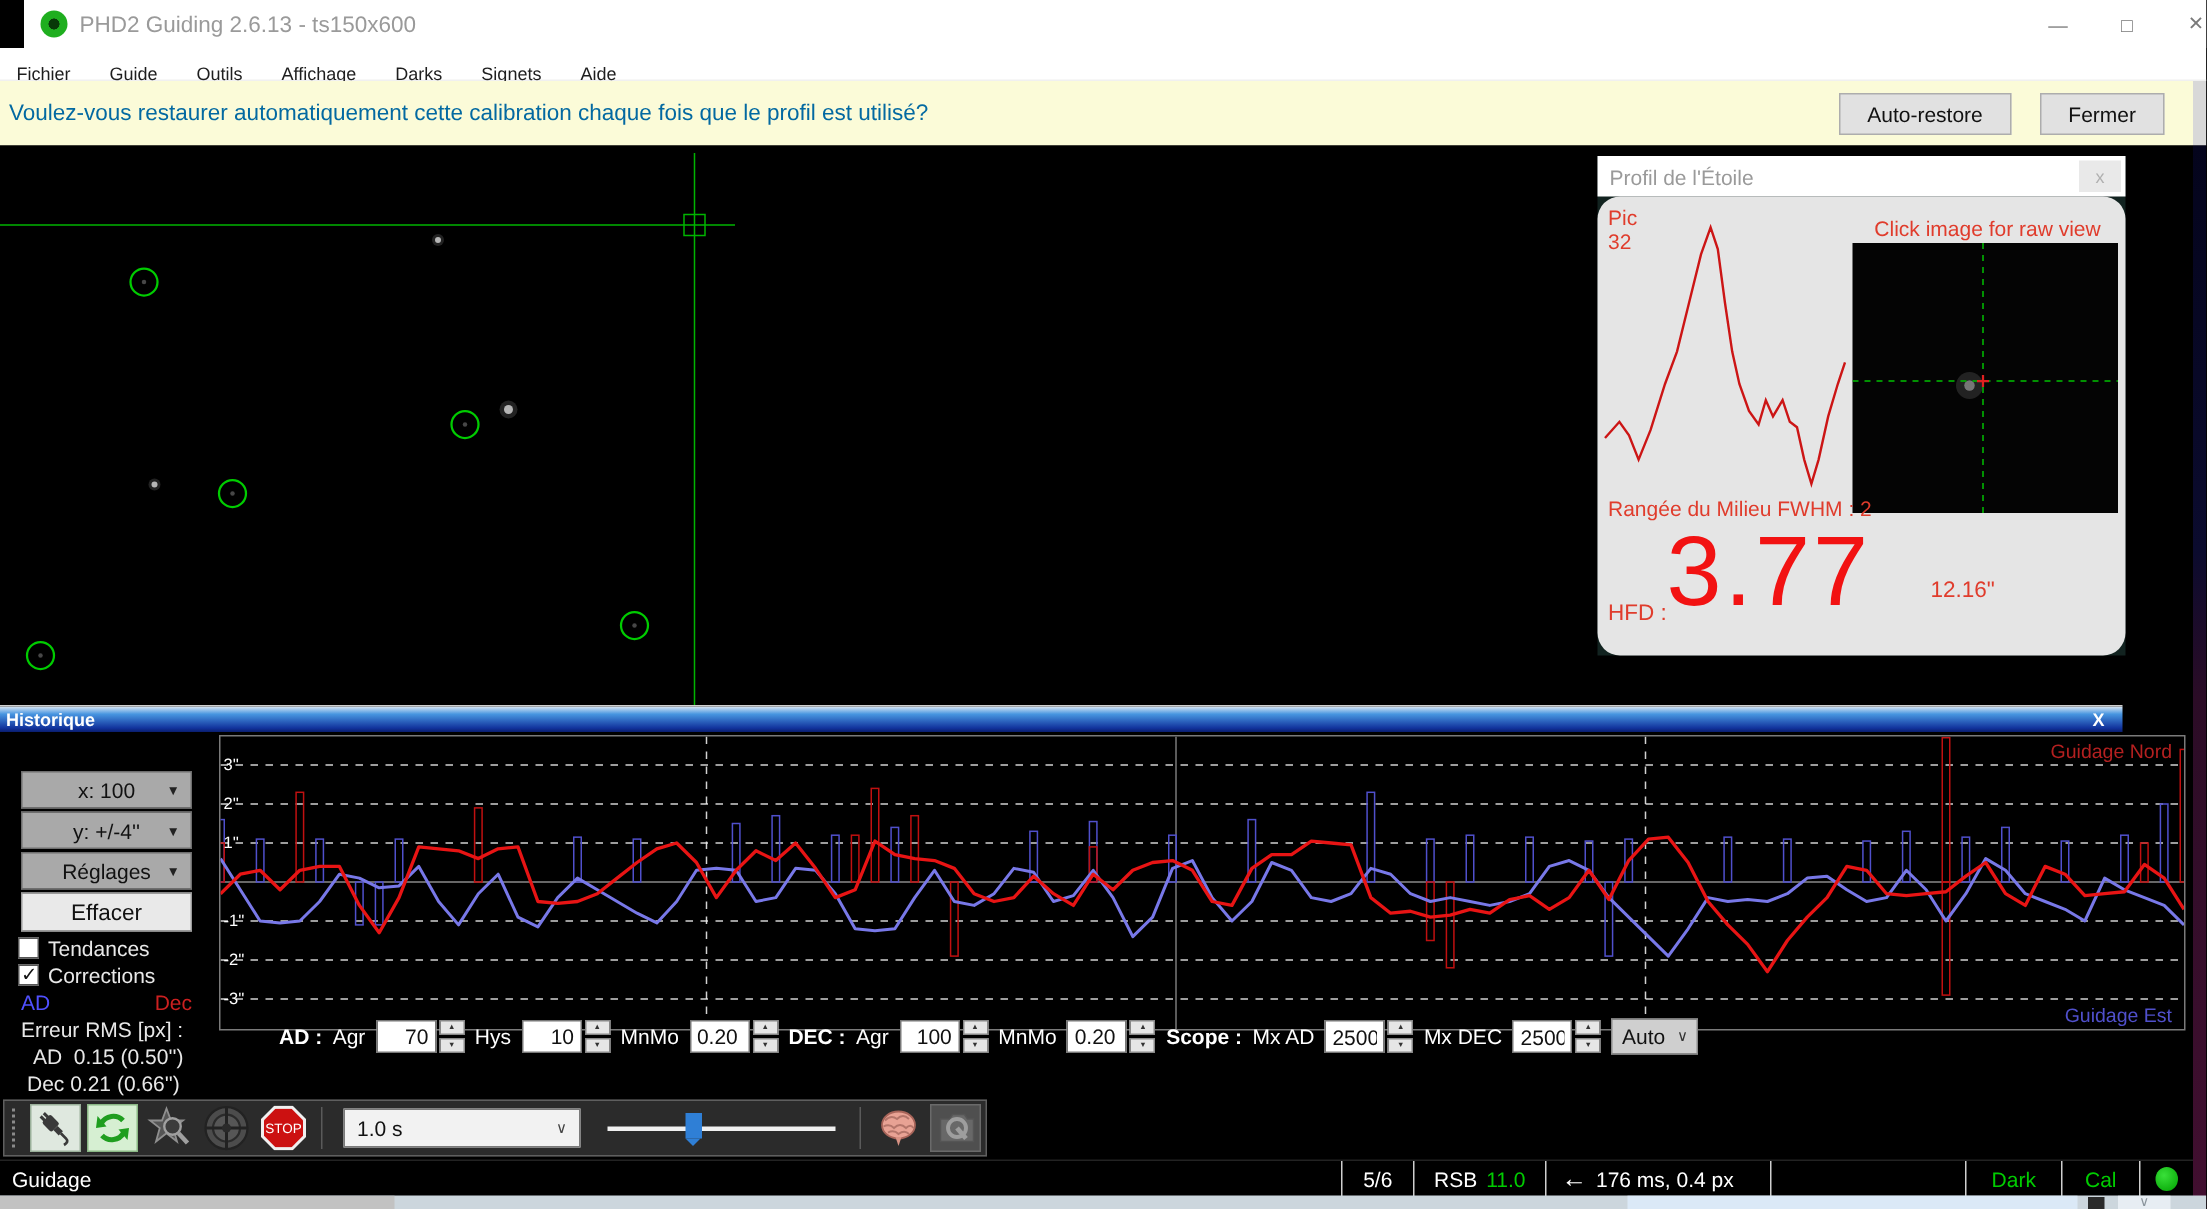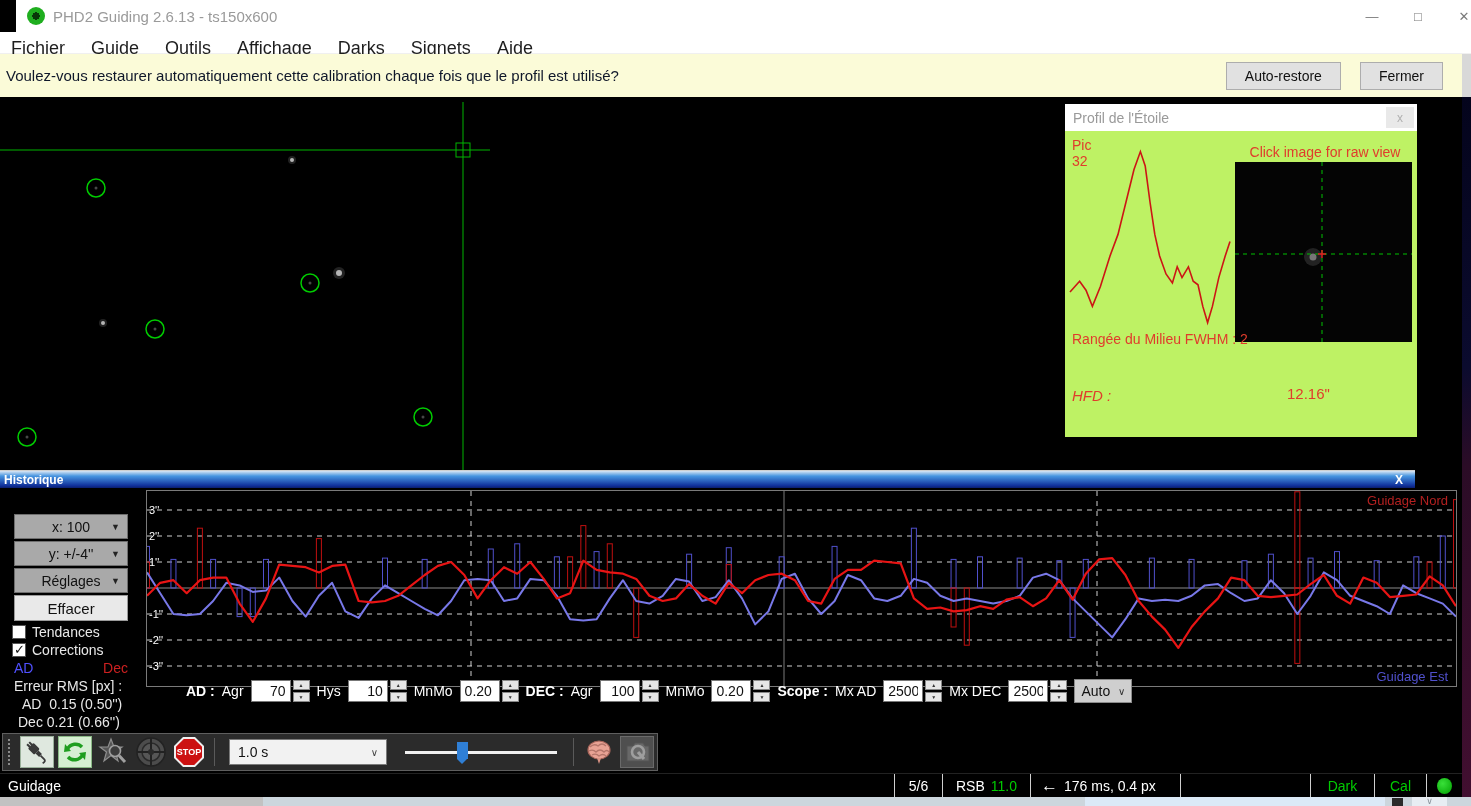--- a/index.html
+++ b/index.html
@@ -11,49 +11,49 @@
   .titlebar{position:absolute;left:16px;top:0;width:1471px;height:32px;background:#fff;
     display:flex;align-items:center;}
   .app-icon{width:18px;height:18px;margin:0 8px 0 11px;border-radius:50%;
     background:radial-gradient(circle at 50% 50%, #083808 0 28%, #1fae1f 30% 78%, #0a520a 80% 100%);}
   .title-text{font-size:15px;color:#9a9a9a;}
   .win-controls{position:absolute;right:0;top:0;height:32px;display:flex;}
   .win-btn{width:46px;height:32px;display:flex;align-items:center;justify-content:center;
     color:#7a7a7a;font-size:13px;}
   .menubar{position:absolute;left:0;top:32px;width:1471px;height:22px;background:#fff;
     display:flex;align-items:center;gap:26px;padding-left:11px;border-bottom:1px solid #f0f0f0;}
-  .menu-item{font-size:18px;color:#1e1e1e;margin-top:12px;}
+  .menu-item{font-size:12px;color:#1e1e1e;margin-top:12px;}
 
   
   .notifbar{position:absolute;left:0;top:54px;width:1462px;height:43px;background:#fbfbd8;
     display:flex;align-items:center;}
-  .notif-text{font-size:15px;color:#0f172a;margin-left:6px;flex:1;}
+  .notif-text{font-size:15px;color:#0369a1;margin-left:6px;flex:1;}
   .notif-btn{height:28px;padding:0 18px;margin-right:19px;background:#e1e1e1;
     border:1px solid #adadad;font-size:14px;color:#111;display:flex;align-items:center;}
   .notif-corner{position:absolute;left:1462px;top:54px;width:9px;height:43px;background:#d8d8d8;}
 
   
   .mainarea{position:absolute;left:0;top:97px;width:1462px;height:373px;background:#000;}
   .desktop-strip{position:absolute;left:1462px;top:97px;width:9px;height:709px;
     background:linear-gradient(180deg,#04041c 0%,#0b0b2e 38%,#2b0c26 52%,#420f30 100%);}
 
   
   .profile-panel{position:absolute;left:1065px;top:7px;width:352px;height:333px;background:#122320;}
   .pp-title{height:27px;background:#fff;display:flex;align-items:center;}
   .pp-title-text{font-size:14px;color:#9a9a9a;margin-left:8px;flex:1;}
   .pp-close{width:28px;height:21px;margin-right:3px;background:#e9e9e9;color:#b0b0b0;
     font-size:12px;display:flex;align-items:center;justify-content:center;}
-  .pp-body{position:relative;height:306px;background:#bef264;}
+  .pp-body{position:relative;height:306px;background:#e5e5e5;border-radius:15px;}
   .pp-pic{position:absolute;left:7px;top:6px;color:#e03c2c;font-size:14px;line-height:16px;}
   .pp-curve{position:absolute;left:2px;top:9px;}
   .pp-hint{position:absolute;left:170px;top:13px;width:180px;text-align:center;
     color:#e03c2c;font-size:14px;}
   .pp-raw{position:absolute;left:170px;top:31px;width:177px;height:180px;background:#040404;}
   .pp-fwhm{position:absolute;left:7px;top:200px;color:#e03c2c;font-size:14px;}
-  .pp-hfd-label{position:absolute;left:7px;top:256px;color:#e03c2c;font-size:15px;font-style:italic;}
+  .pp-hfd-label{position:absolute;left:7px;top:269px;color:#e03c2c;font-size:15px;}
   .pp-hfd-value{position:absolute;left:46px;top:216px;color:#f21212;font-size:66px;
     line-height:66px;letter-spacing:2px;}
   .pp-hfd-arcsec{position:absolute;left:222px;top:254px;color:#e03c2c;font-size:15px;}
 
   
   .hist-panel{position:absolute;left:0;top:470px;width:1415px;height:261px;background:#000;}
   .hist-title{height:18px;border-top:1px solid #cfcfcf;
     background:linear-gradient(180deg,#d9e6f4 0%,#4795e0 30%,#11329c 85%,#0a1e6e 100%);
     display:flex;align-items:center;}
   .hist-title-text{color:#fff;font-size:12px;font-weight:bold;margin-left:4px;flex:1;}
@@ -102,21 +102,21 @@
   .grip{width:4px;height:26px;margin:0 6px 0 5px;border-left:2px dotted #8a8a8a;}
   .tbtn{width:34px;height:32px;margin:0 2px;display:flex;align-items:center;justify-content:center;}
   .tbtn.lit{background:#dfe8df;border:1px solid #9ab09a;}
   .tbtn.litgreen{background:#d6efd2;border:1px solid #8ab885;}
   .tbtn.raised{background:#4f4f4f;border:1px solid #6a6a6a;}
   .tsep{width:1px;height:28px;background:#5a5a5a;margin:0 6px;}
   .stop-outer{width:30px;height:30px;background:#f0f0f0;display:flex;align-items:center;justify-content:center;
     clip-path:polygon(30% 0,70% 0,100% 30%,100% 70%,70% 100%,30% 100%,0 70%,0 30%);}
   .stop-inner{width:26px;height:26px;background:#cc1111;display:flex;align-items:center;justify-content:center;
     clip-path:polygon(30% 0,70% 0,100% 30%,100% 70%,70% 100%,30% 100%,0 70%,0 30%);
-    color:#fff;font-size:9px;font-weight:bold;letter-spacing:0px;}
+    color:#fff;font-size:9px;font-weight:normal;letter-spacing:0px;}
   .expo-combo{width:158px;height:26px;background:#f2f2f2;border:1px solid #7a7a7a;margin:0 8px;
     display:flex;align-items:center;justify-content:space-between;padding:0 8px;
     font-size:14px;color:#111;}
   .expo-combo .arr{font-size:10px;color:#444;}
   .slider-zone{width:160px;height:26px;position:relative;margin:0 6px;}
   .slider-track{position:absolute;left:4px;right:4px;top:12px;height:3px;background:#f0f0f0;}
   .slider-thumb{position:absolute;left:56px;top:3px;width:11px;height:17px;background:#2f7fd6;}
   .slider-thumb::after{content:"";position:absolute;left:0;top:17px;border-left:5.5px solid transparent;
     border-right:5.5px solid transparent;border-top:5px solid #2f7fd6;}
 
@@ -213,20 +213,21 @@
               <circle cx="78" cy="95" r="9" fill="#aaa" opacity="0.18"></circle>
               <circle cx="78" cy="95" r="3.5" fill="#ddd" opacity="0.45"></circle>
               <line x1="87" y1="0" x2="87" y2="180" stroke="#00c000" stroke-width="1" stroke-dasharray="4,4"></line>
               <line x1="0" y1="92" x2="177" y2="92" stroke="#00c000" stroke-width="1" stroke-dasharray="4,4"></line>
               <line x1="83" y1="92" x2="91" y2="92" stroke="#e02020" stroke-width="1.5"></line>
               <line x1="87" y1="88" x2="87" y2="96" stroke="#e02020" stroke-width="1.5"></line>
             </svg>
         </div>
         <div class="pp-fwhm">Rangée du Milieu FWHM : 2</div>
         <span class="pp-hfd-label">HFD :</span>
+        <span class="pp-hfd-value">3.77</span>
         <span class="pp-hfd-arcsec">12.16"</span>
       </div>
     </div>
   </div>
   <div class="desktop-strip"></div>
 
   <div class="hist-panel">
     <div class="hist-title">
       <span class="hist-title-text">Historique</span>
       <span class="hist-close">X</span>

